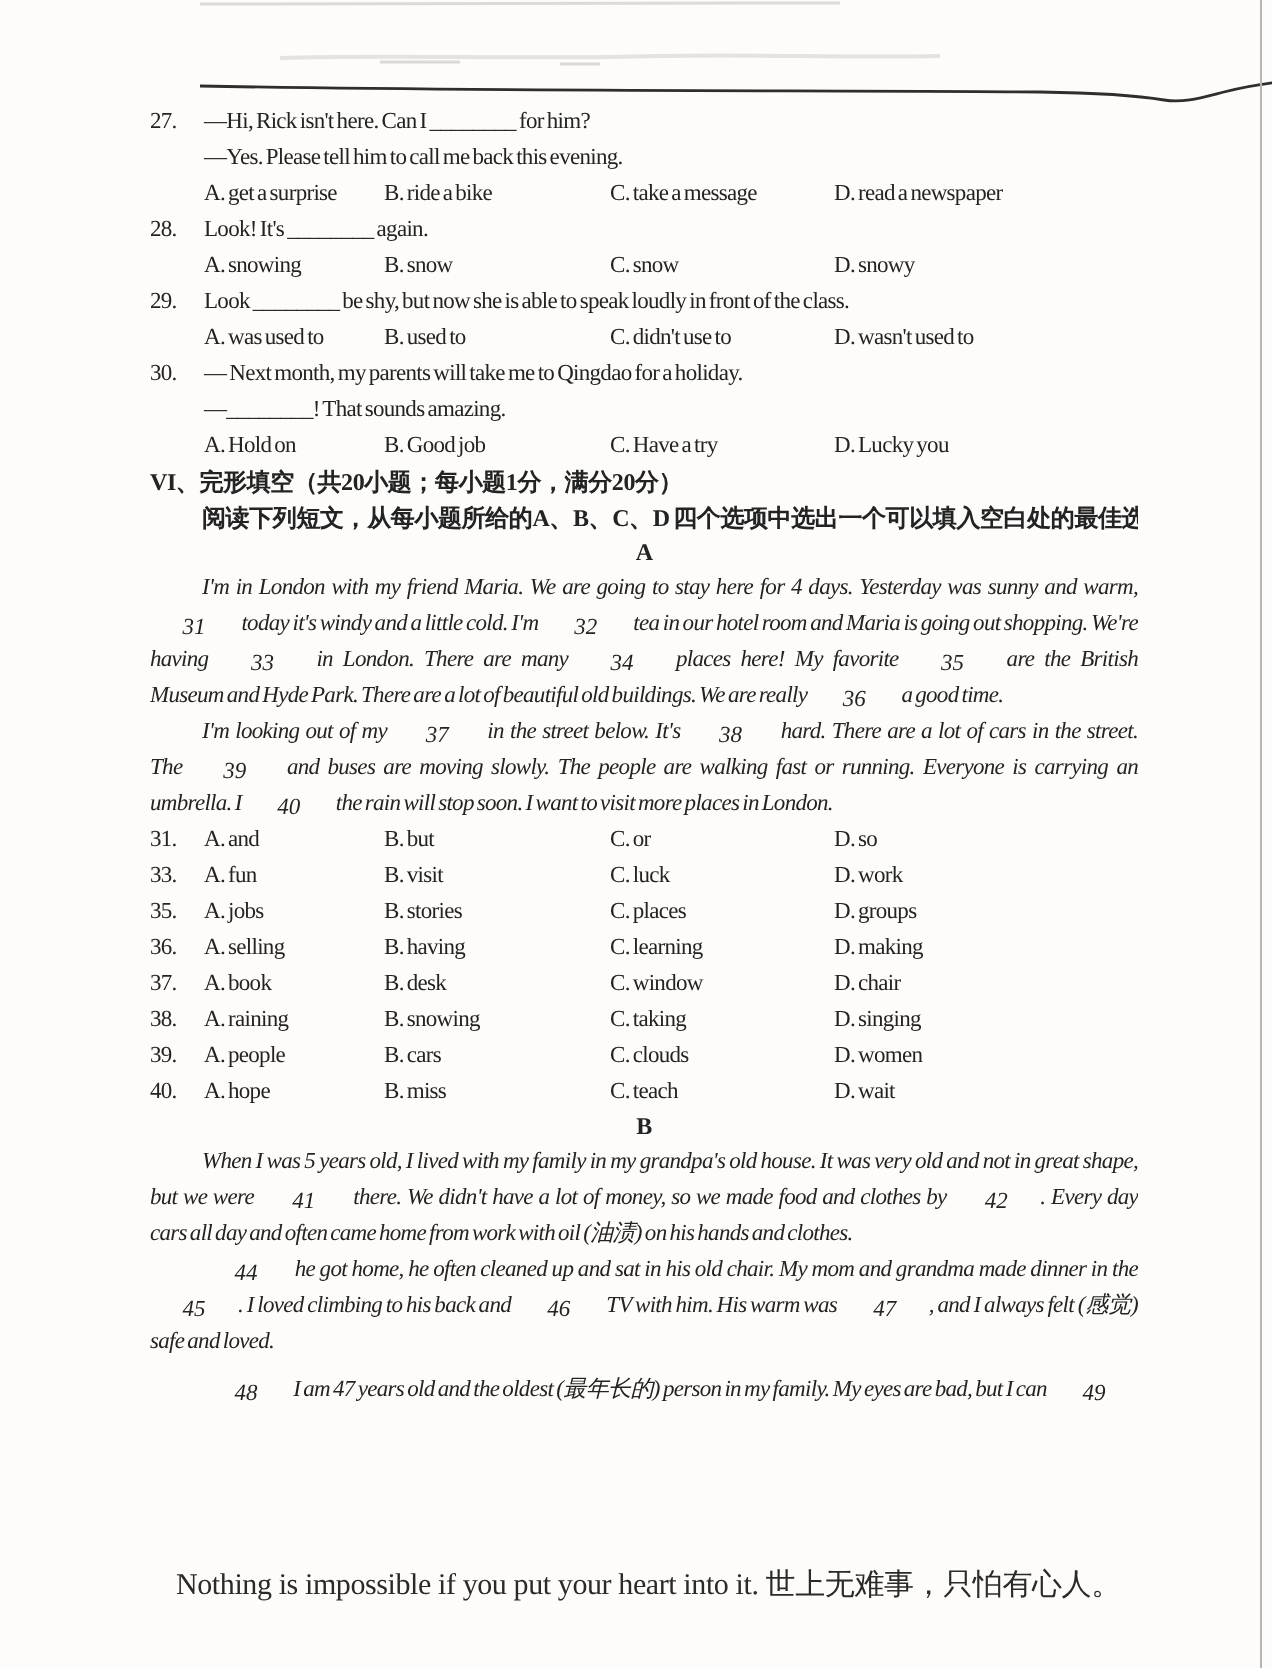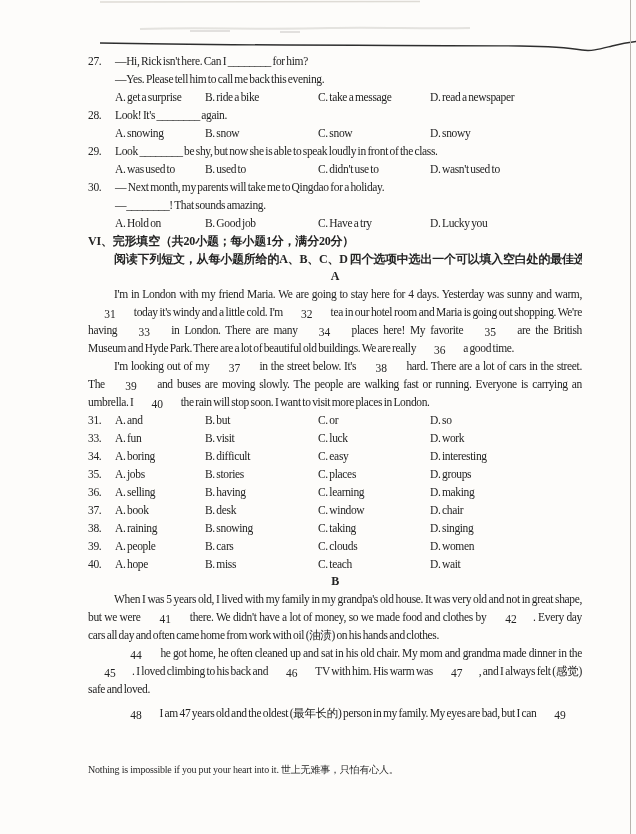--- a/index.html
+++ b/index.html
@@ -6,46 +6,46 @@
   body{background:#e9e7e3;}
   .page{
     position:relative; width:636px; height:834px; margin:0 auto;
     background:#fdfcfa; overflow:hidden;
     font-family:"Liberation Serif","DejaVu Serif",serif;
     color:#222;
   }
   .scan-svg{position:absolute; top:0; left:0;}
   .edge-line{position:absolute; top:0; left:630px; width:1px; height:834px; background:#b8b4ae;}
   .content{
-    position:absolute; left:88px; top:52px; width:494px;
+    position:absolute; left:75px; top:52px; width:494px;
     font-size:11.5px; line-height:18px;
     letter-spacing:-0.35px; word-spacing:-1px;
     color:#232323;
   }
   .q-line{height:18px; overflow:hidden; white-space:nowrap; display:flex;}
   .q-num{width:27px; flex:0 0 27px;}
   .q-line.cont{padding-left:27px;}
   .opt-row{display:grid; grid-template-columns:90px 113px 112px auto; padding-left:27px; height:18px; overflow:hidden;}
   .cloze-row{display:grid; grid-template-columns:27px 90px 113px 112px auto; height:18px; overflow:hidden;}
   .opt-cell{white-space:nowrap; overflow:hidden;}
   .vi-title{font-weight:700; height:18px; overflow:hidden; white-space:nowrap; font-size:12px; letter-spacing:-0.2px;}
   .vi-instr{font-weight:700; height:18px; overflow:hidden; white-space:nowrap; font-size:12px; letter-spacing:-0.2px; padding-left:26px;}
   .passage-label{font-weight:700; text-align:center; height:17px; line-height:17px; overflow:hidden; font-size:12px;}
-  .p-line{height:18px; overflow:hidden;}
+  .p-line{height:18px; overflow:hidden;font-style:italic;}
   .p-line.just{text-align:justify; text-align-last:justify;}
   .p-line.indent{padding-left:26px;}
   .blank{
     display:inline-block; min-width:44px; text-align:center; text-align-last:center;
     border-bottom:5px solid #404040; height:14px; line-height:15px;
     vertical-align:-2px; letter-spacing:0; word-spacing:0;
   }
   .gap{height:6px;}
   .footer{
-    position:absolute; left:88px; top:763px; width:500px;
-    font-size:10px; color:#2a2a2a; letter-spacing:-0.2px;
+    position:absolute; left:88px; top:783px; width:500px;
+    font-size:15px; color:#2a2a2a; letter-spacing:-0.2px;
     white-space:nowrap; overflow:hidden;
   }
 </style>
 </head>
 <body>
 
 <div class="page">
 
   <svg class="scan-svg" width="636" height="60">
     <path d="M100,43 C 250,46 420,45 520,46 C 555,46.5 570,48 582,50 C 592,51.5 600,49 612,46 C 622,43.5 630,42 640,41" stroke="#2e2e2e" stroke-width="1.4" fill="none"></path>
@@ -135,27 +135,20 @@
           <span class="opt-cell">B.&nbsp;but</span>
           <span class="opt-cell">C.&nbsp;or</span>
           <span class="opt-cell">D.&nbsp;so</span>
         </div>
         <div class="cloze-row">
           <span>33.</span>
           <span class="opt-cell">A.&nbsp;fun</span>
           <span class="opt-cell">B.&nbsp;visit</span>
           <span class="opt-cell">C.&nbsp;luck</span>
           <span class="opt-cell">D.&nbsp;work</span>
-        </div>
-        <div class="cloze-row">
-          <span>34.</span>
-          <span class="opt-cell">A.&nbsp;boring</span>
-          <span class="opt-cell">B.&nbsp;difficult</span>
-          <span class="opt-cell">C.&nbsp;easy</span>
-          <span class="opt-cell">D.&nbsp;interesting</span>
         </div>
         <div class="cloze-row">
           <span>35.</span>
           <span class="opt-cell">A.&nbsp;jobs</span>
           <span class="opt-cell">B.&nbsp;stories</span>
           <span class="opt-cell">C.&nbsp;places</span>
           <span class="opt-cell">D.&nbsp;groups</span>
         </div>
         <div class="cloze-row">
           <span>36.</span>

